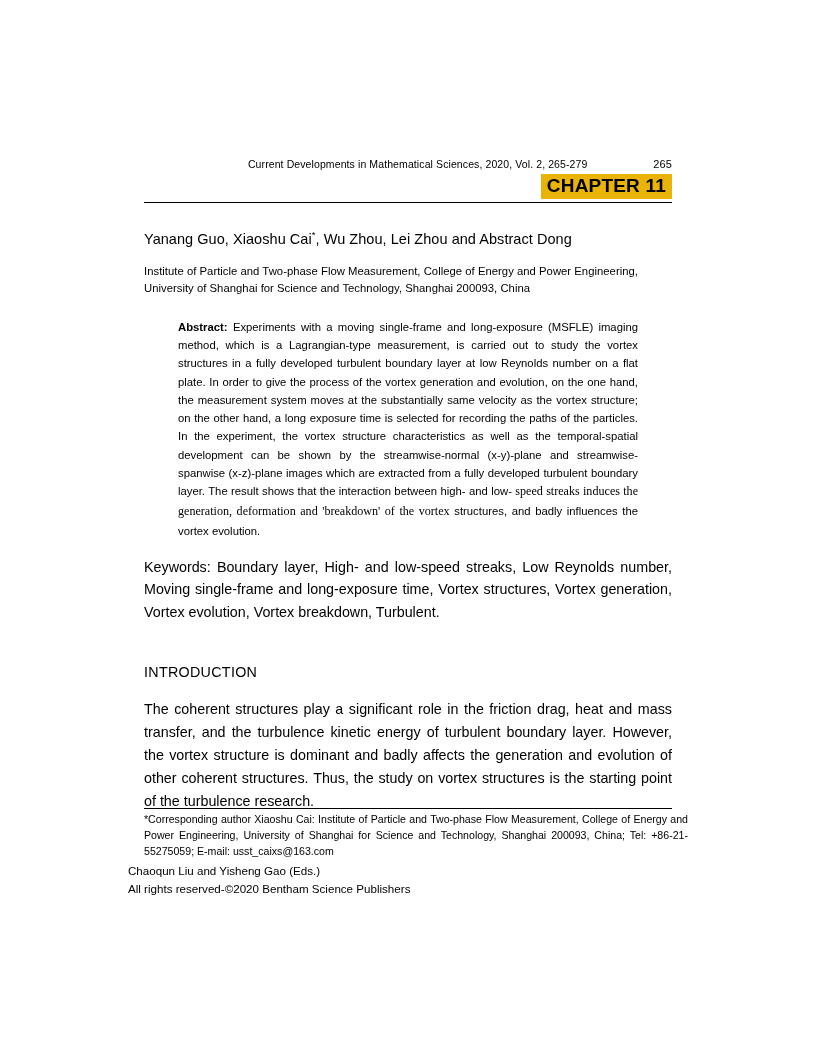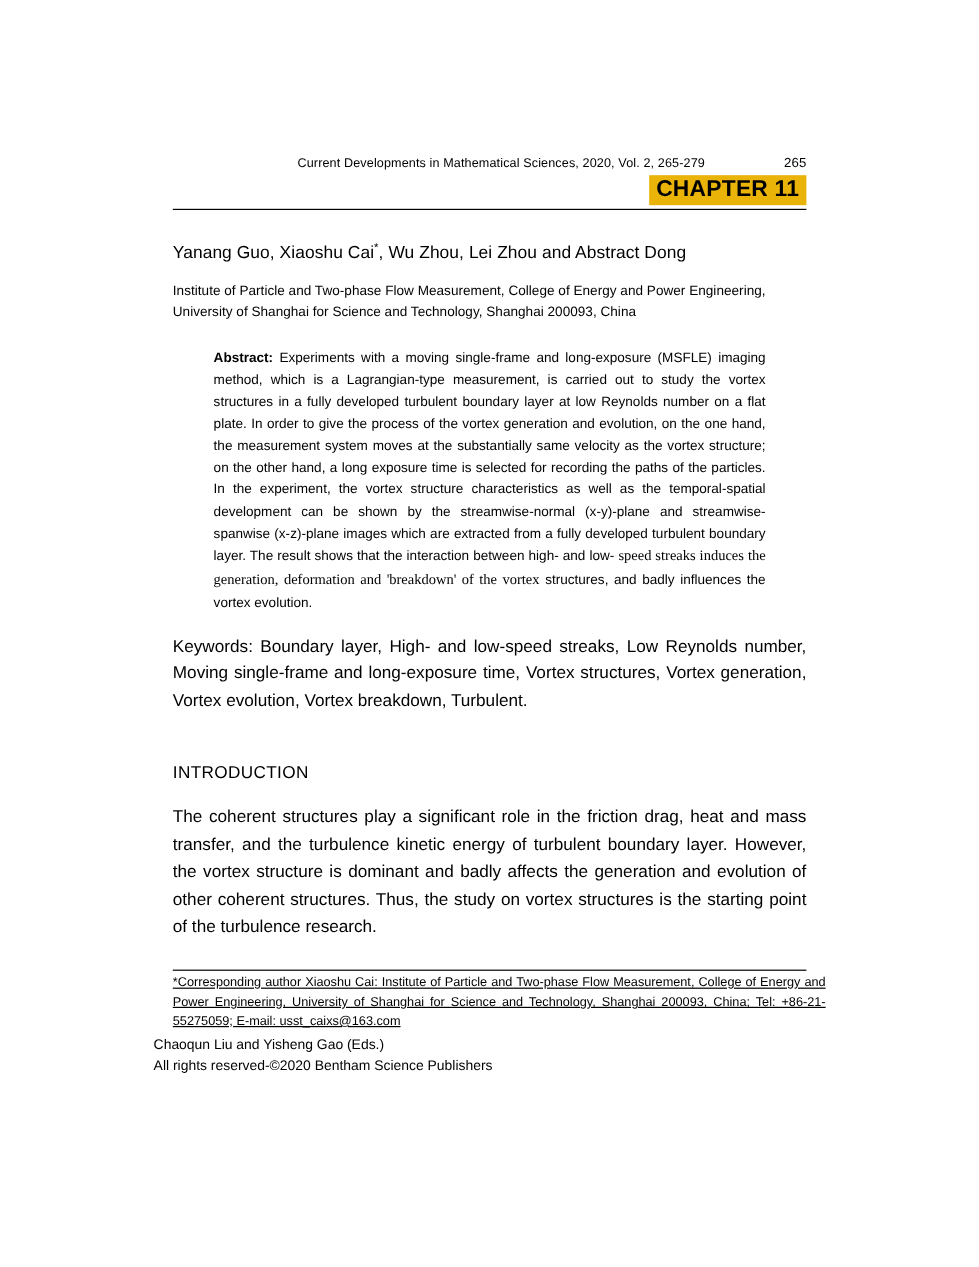--- a/index.html
+++ b/index.html
@@ -27,20 +27,21 @@
     display: flex;
     justify-content: space-between;
     align-items: baseline;
     font-size: 10.5px;
     letter-spacing: 0.1px;
   }
   .running-head .rh-center {
     flex: 1;
     text-align: center;
     padding-left: 38px;
+    margin-top: 28px;
   }
   .running-head .rh-page {
     font-size: 11px;
   }
   .chapter-row {
     margin-top: 4px;
     display: flex;
     justify-content: flex-end;
   }
   .chapter-badge {
@@ -123,21 +124,20 @@
   }
   .footnote {
     position: absolute;
     left: 144px;
     right: 128px;
     top: 812px;
     font-size: 10.6px;
     line-height: 1.5;
     text-align: justify;
     text-align-last: left;
-    text-decoration: underline;
   }
   .colophon {
     position: absolute;
     left: 128px;
     right: 144px;
     top: 862px;
     text-align: left;
     font-size: 11.6px;
     line-height: 1.55;
   }

